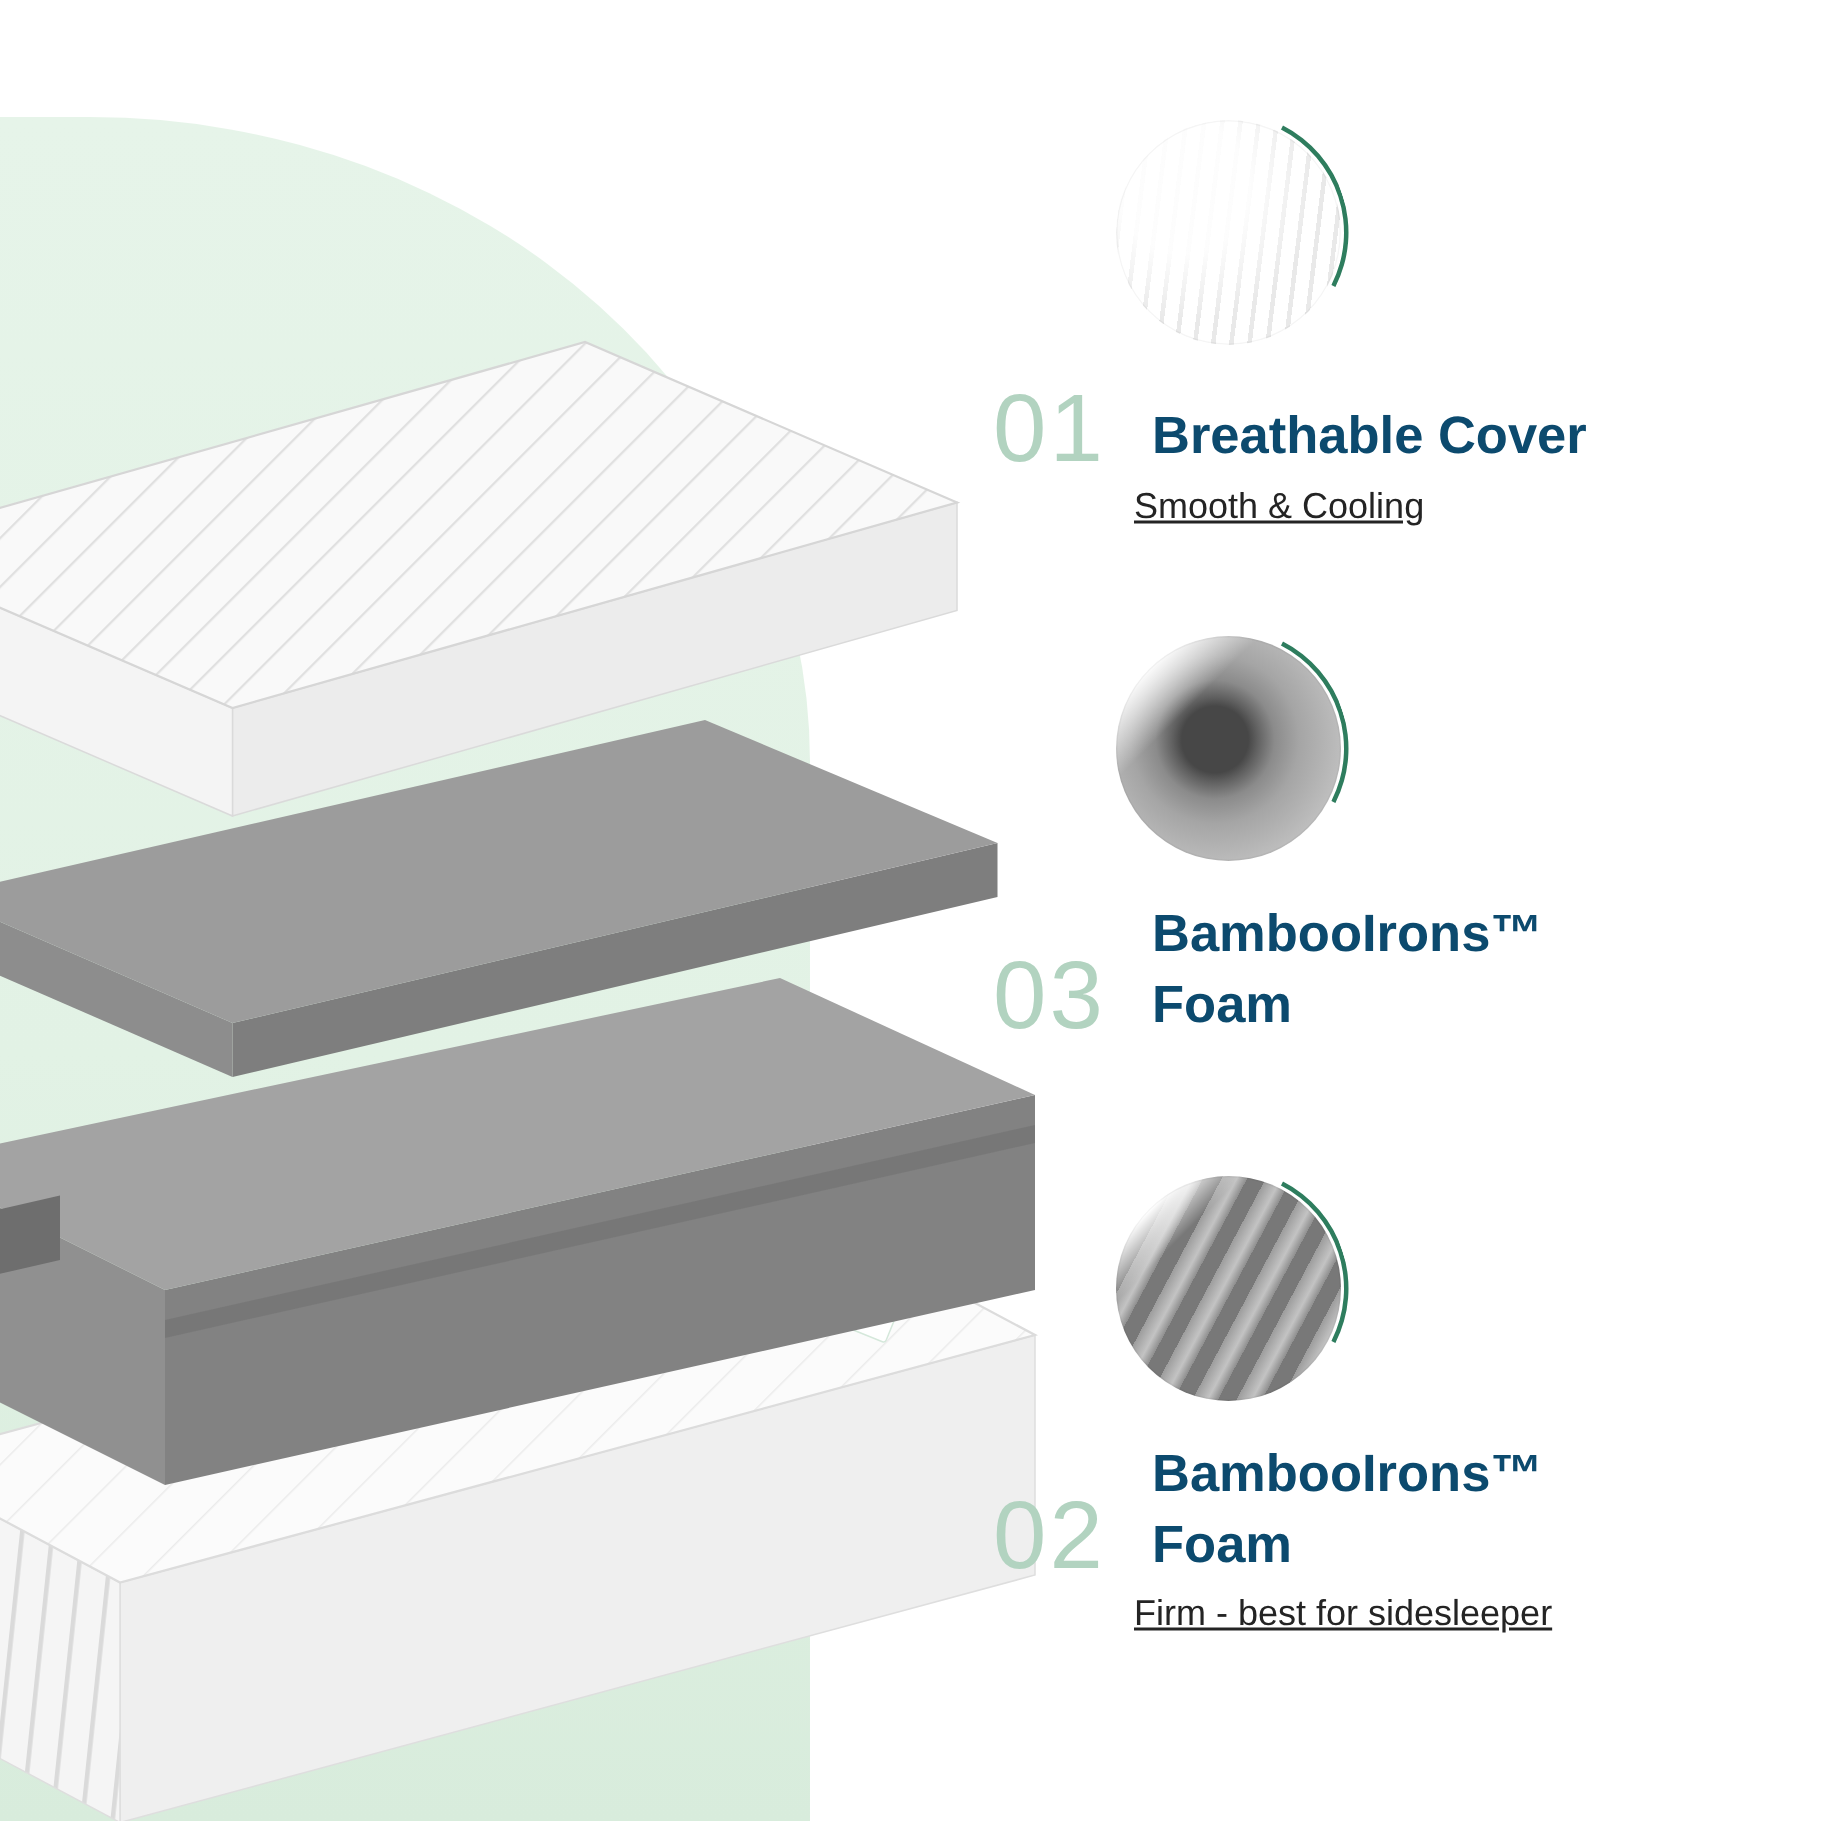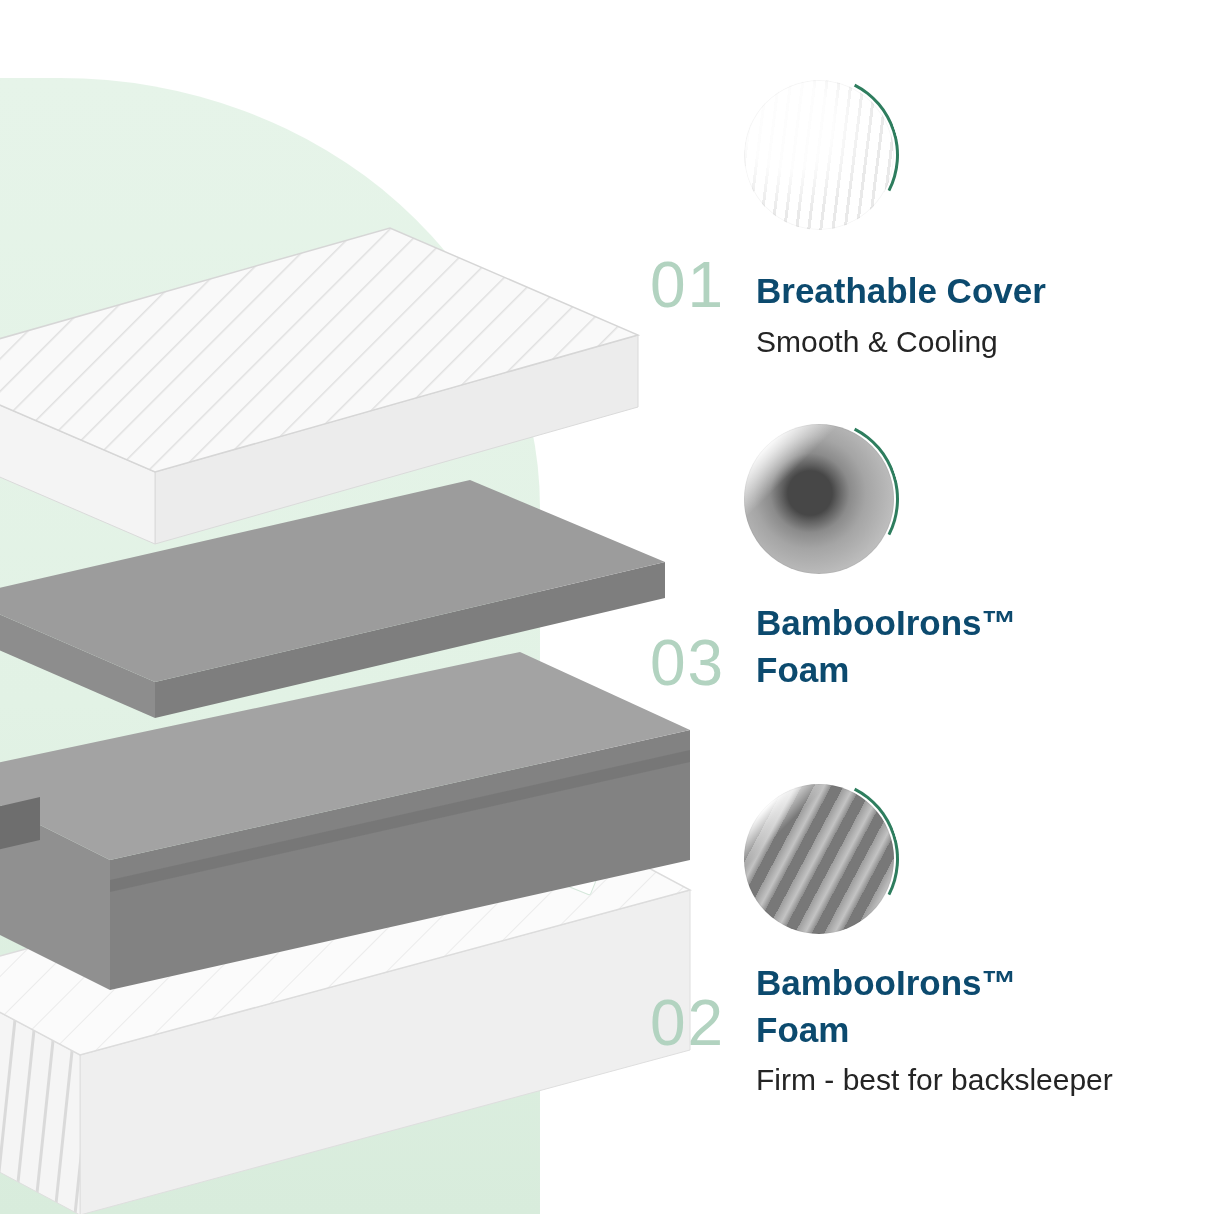--- a/index.html
+++ b/index.html
@@ -44,24 +44,24 @@
       radial-gradient(circle at 44% 46%, #474747 0 19%, #5f5f5f 24%, #8b8b8b 34%, #a5a5a5 48%, #bdbdbd 72%, #d2d2d2 100%);
   }
   .circ3{
     background:
       linear-gradient(135deg,#ffffff 0 15%, rgba(255,255,255,0) 28%),
       repeating-linear-gradient(118deg,#787878 0 11px,#9d9d9d 11px,#c3c3c3 20px,#8f8f8f 26px);
   }
   .frow{display:flex;align-items:flex-end;gap:18px;margin-top:26px;}
   .num{
     width:88px;flex:0 0 88px;font-size:64px;line-height:0.92;font-weight:400;
-    color:#b2d3c0;letter-spacing:2px;
+    color:#b2d3c0;letter-spacing:2px;margin-left:12px;
   }
   .titles{font-size:35px;font-weight:700;color:#0c4a6e;line-height:1.33;}
-  .desc{font-size:30px;color:#242424;margin-left:106px;margin-top:9px;line-height:1.2;}
+  .desc{font-size:24px;color:#242424;margin-left:106px;margin-top:9px;line-height:1.2;text-decoration:underline;}
 </style>
 </head>
 <body>
 
 <div class="canvas">
 
   <div class="mint"></div>
 
   <svg class="mattress" viewBox="0 0 700 1214">
     <defs>
@@ -141,16 +141,16 @@
     <div class="arcwrap">
       <div class="circle circ3"></div>
     </div>
     <div class="frow">
       <div class="num">02</div>
       <div class="titles">
         <div>BambooIrons™</div>
         <div>Foam</div>
       </div>
     </div>
-    <div class="desc">Firm - best for backsleeper</div>
+    <div class="desc">Firm - best for sidesleeper</div>
   </div>
 
 </div>
 
 </body></html>

